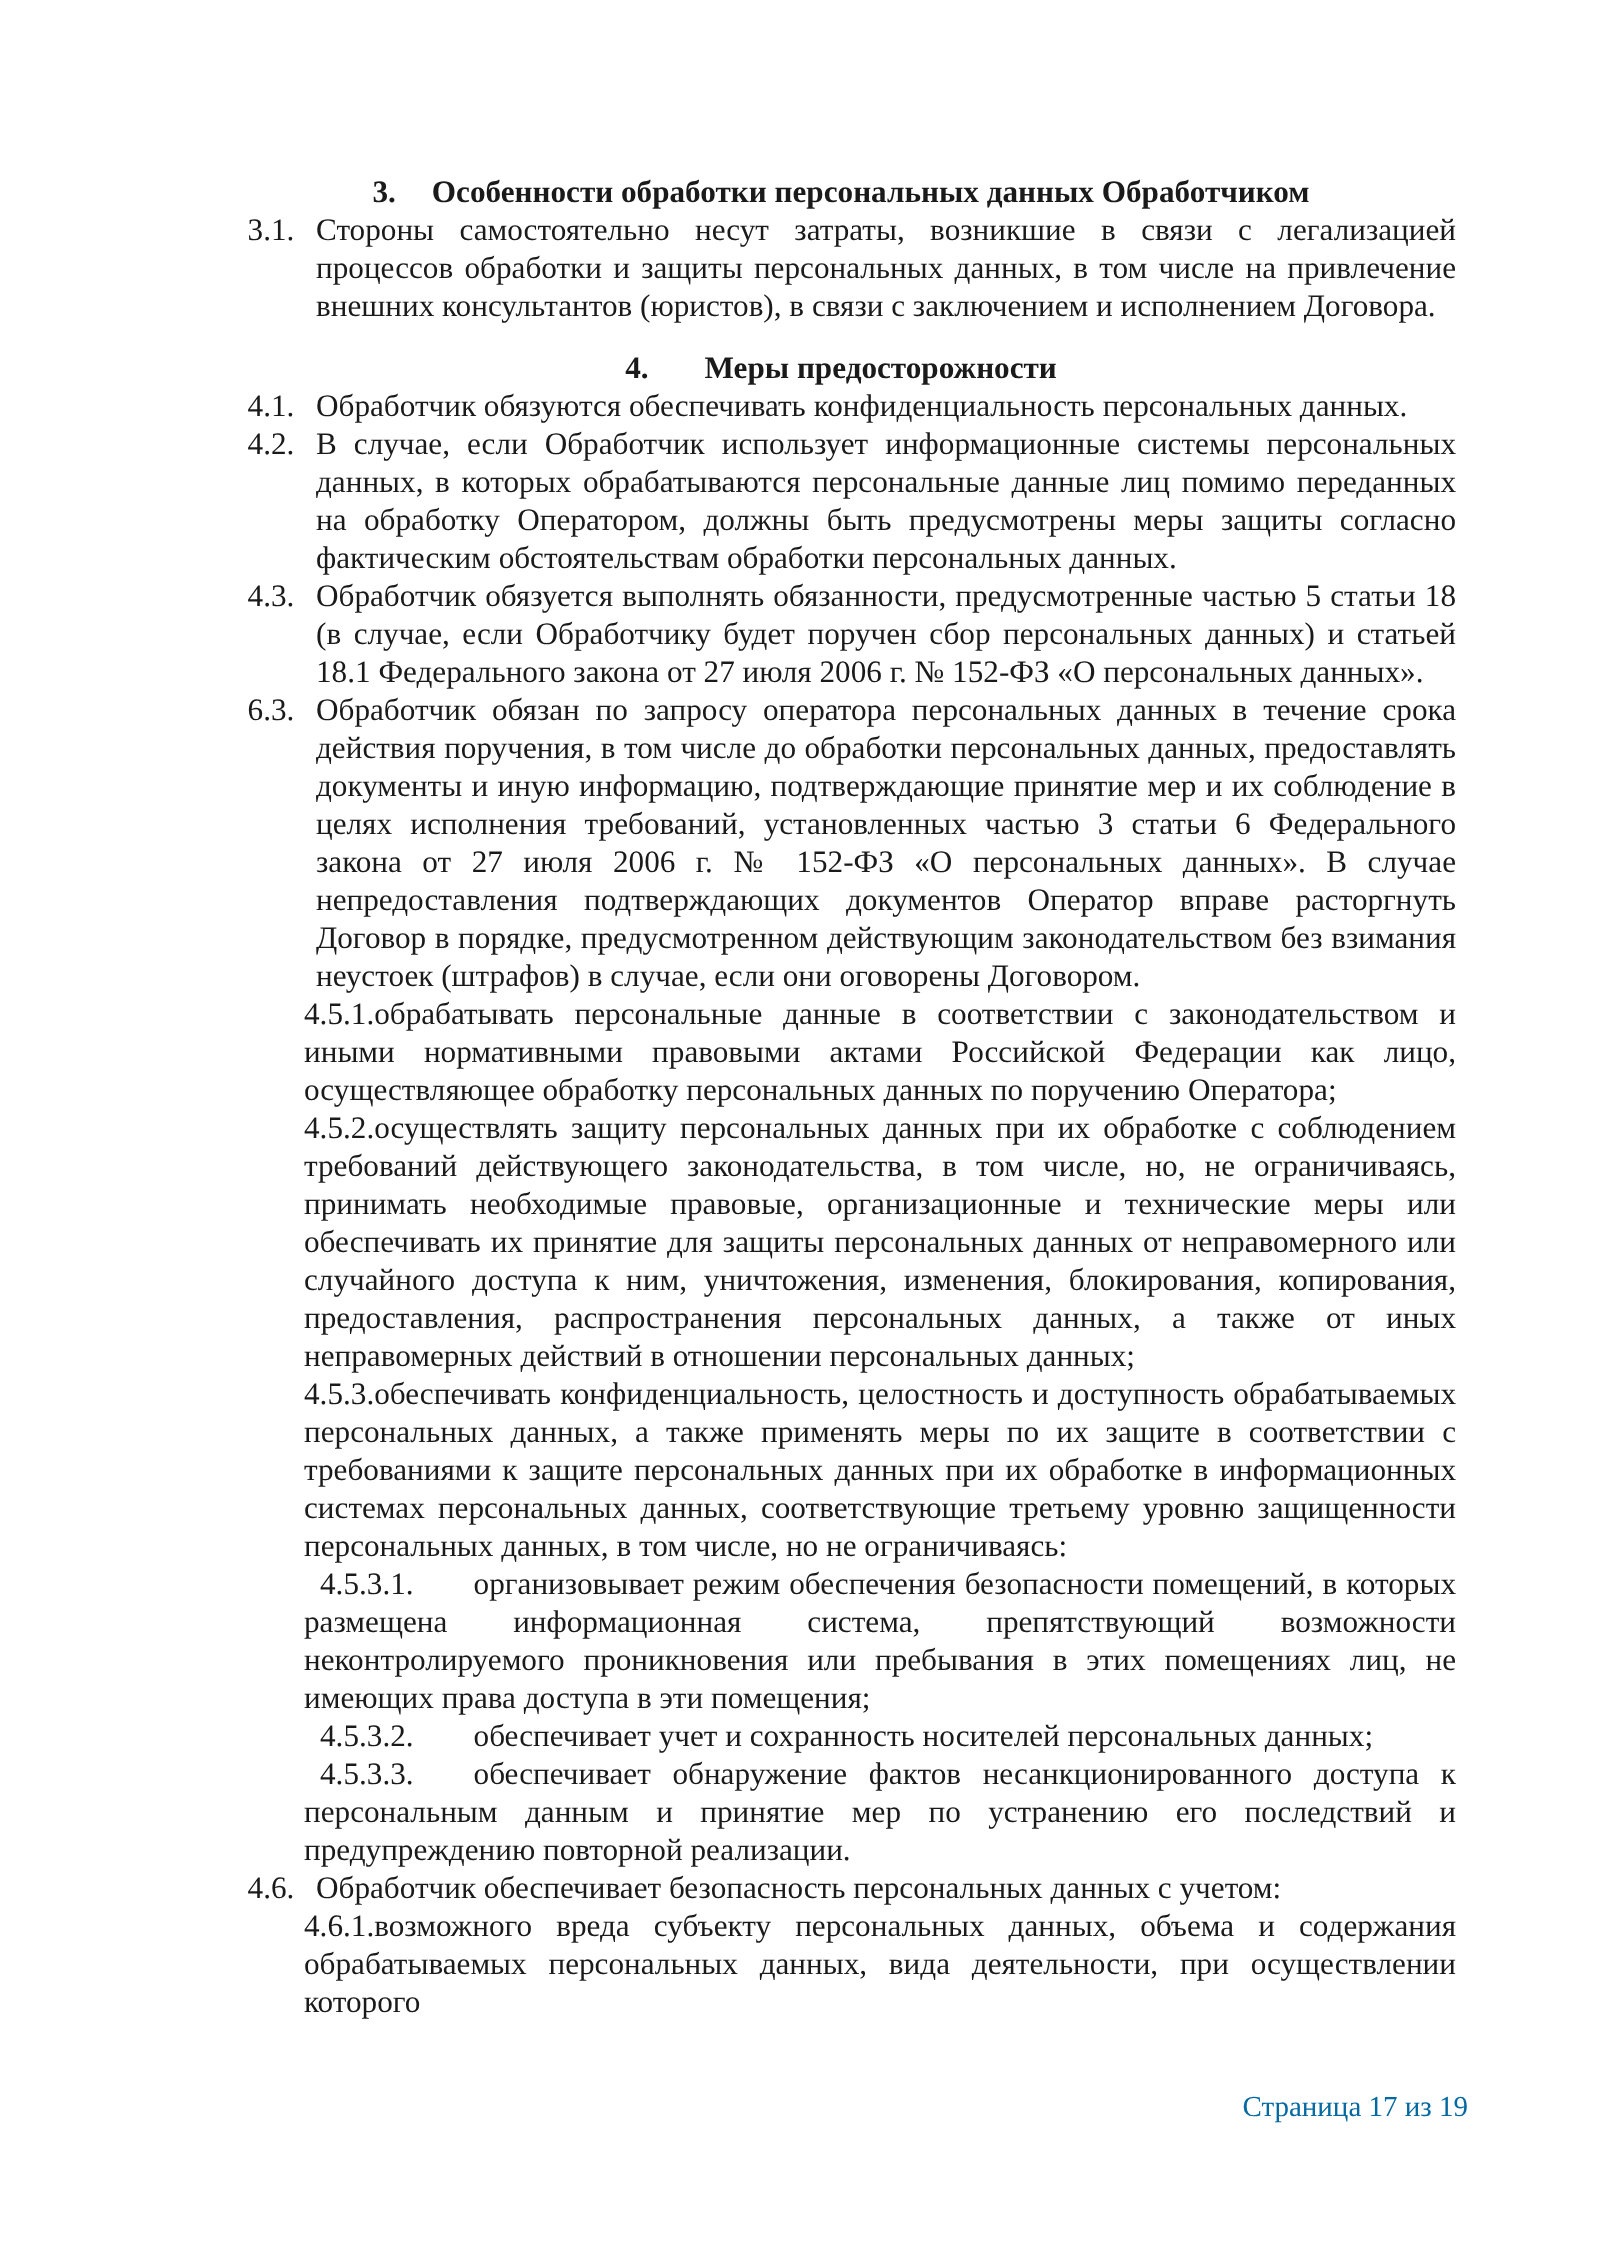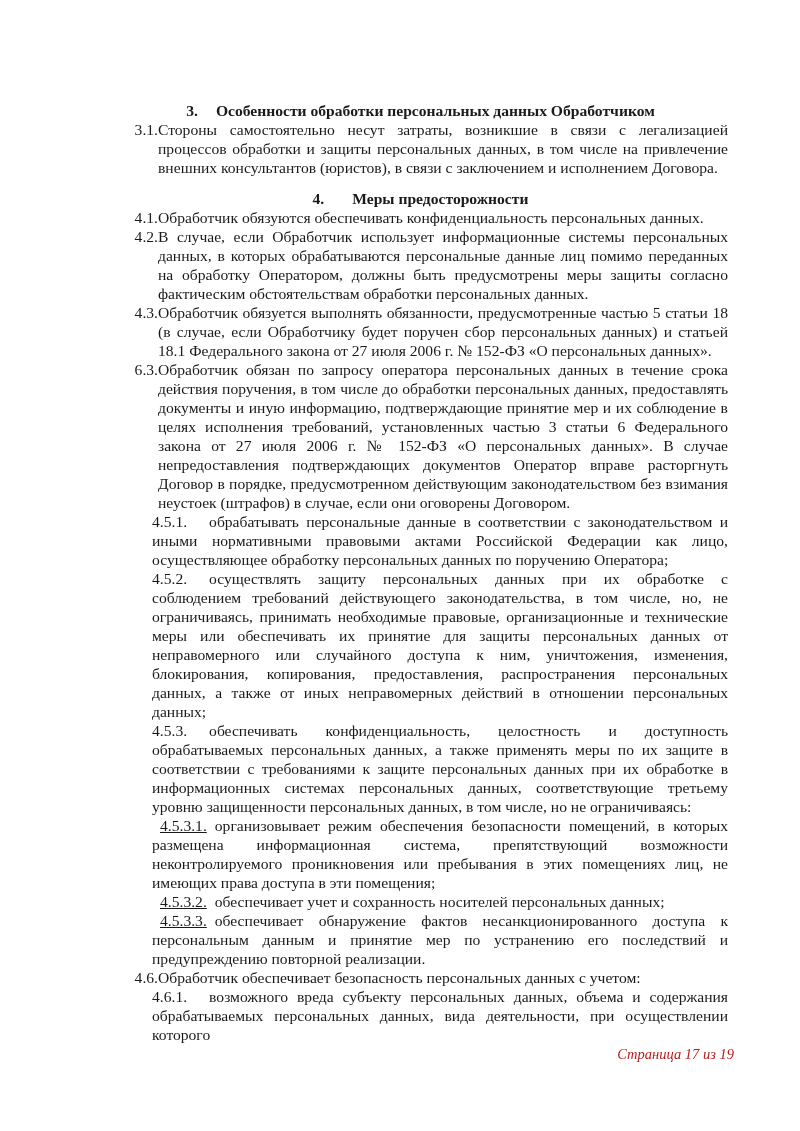--- a/index.html
+++ b/index.html
@@ -10,21 +10,21 @@
   body {
     width: 800px;
     height: 1131px;
     position: relative;
     overflow: hidden;
     font-family: "Liberation Serif", "DejaVu Serif", serif;
     color: #1a1a1a;
   }
   .content {
     position: absolute;
-    top: 101px;
+    top: 87px;
     left: 113px;
     width: 615px;
     font-size: 15.6px;
     line-height: 19px;
   }
   .heading {
     text-align: center;
     font-weight: bold;
     line-height: 19px;
   }
@@ -38,46 +38,44 @@
     margin-top: 12px;
   }
   .item {
     text-align: justify;
   }
   .item.l1 {
     display: flex;
   }
   .item.l1 .num {
     flex: 0 0 45px;
-    text-align: right;
+    text-align: center;
   }
   .item.l1 .txt {
     flex: 1 1 auto;
     text-align: justify;
   }
   .item.l2, .item.l3 {
     margin-left: 39px;
   }
   .num-inline {
-    margin-right: 22px;
+    margin-right: 0;
   }
   .item.l3 {
     text-indent: 8px;
   }
   .item.l3 .num-inline {
-    margin-right: 8px;
-    text-decoration: underline;
+    margin-right: 30px;
   }
   .footer {
     position: absolute;
     top: 1046px;
     right: 66px;
     font-size: 14.5px;
-    font-style: italic;
-    color: #b91c1c;
+    color: #0369a1;
   }
 </style>
 </head>
 <body>
 
 <div class="content">
 
   <div class="heading sec-1">
     <span class="h-num">3.</span><span class="h-title">Особенности обработки персональных данных Обработчиком</span>
   </div>

